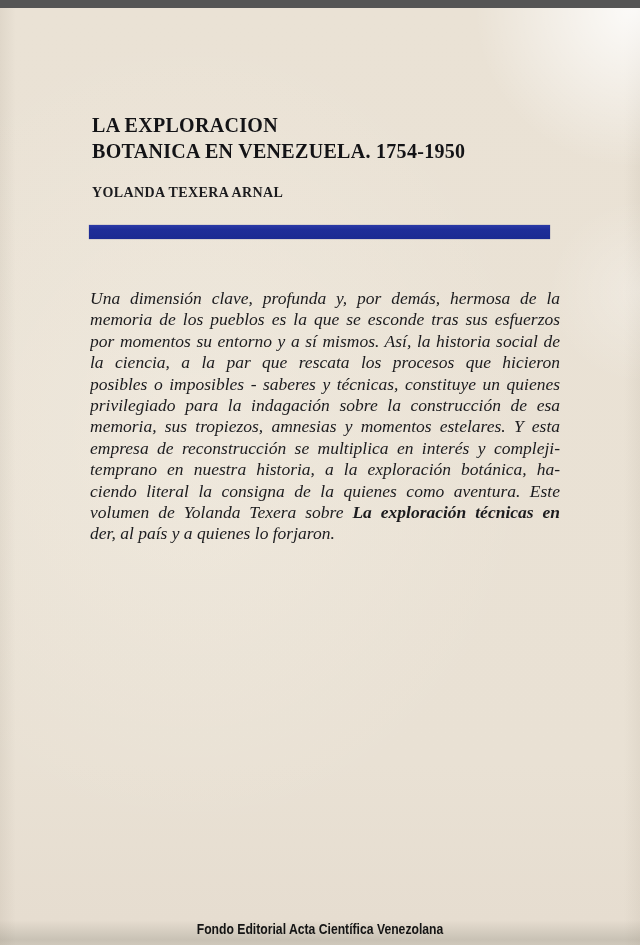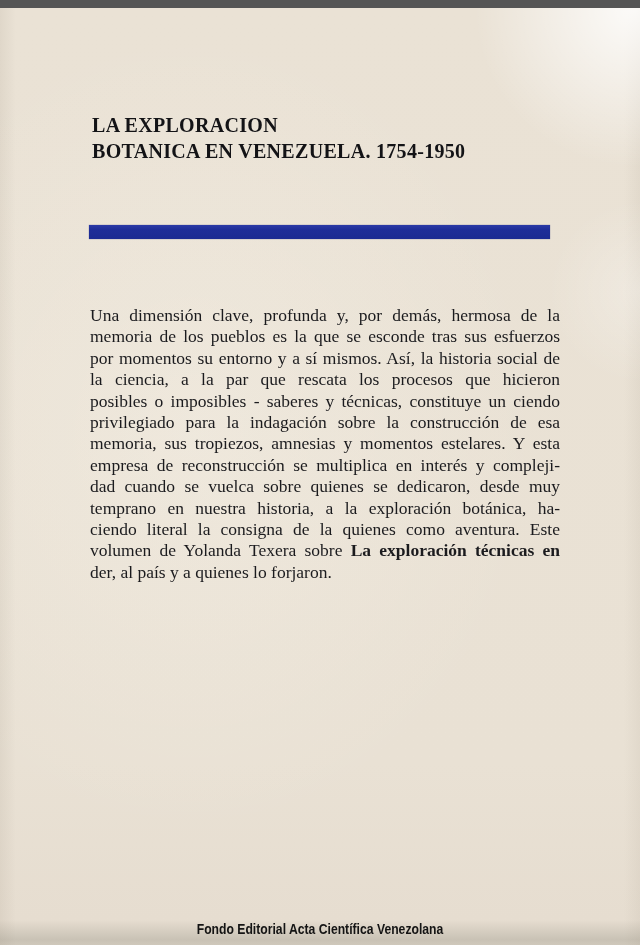--- a/index.html
+++ b/index.html
@@ -54,24 +54,25 @@
     top: 217px;
     width: 461px;
     height: 14px;
     background: linear-gradient(180deg, #2b3aa6 0%, #1e2d98 35%, #1b2a92 100%);
     box-shadow: 0 0 1px rgba(20,30,110,0.6);
   }
 
   .paragraph {
     position: absolute;
     left: 90px;
-    top: 297px;
+    top: 280px;
     width: 470px;
     font-size: 17.5px;
     color: #1b1b1e;
+    font-style: italic;
   }
   .para-line {
     height: 21.4px;
     line-height: 21.4px;
     text-align: justify;
     text-align-last: justify;
     overflow: hidden;
     white-space: nowrap;
   }
   .para-line.last {
@@ -99,33 +100,33 @@
 </head>
 <body>
 
 <div class="page">
 
   <div class="title-block">
     <div class="title-line">LA EXPLORACION</div>
     <div class="title-line">BOTANICA EN VENEZUELA. 1754-1950</div>
   </div>
 
+  <div class="author">YOLANDA TEXERA ARNAL</div>
 
   <div class="accent-bar" style="background: linear-gradient(rgb(43, 58, 166) 0%, rgb(30, 45, 152) 35%, rgb(27, 42, 146) 100%);"></div>
 
   <div class="paragraph">
       <div class="para-line"><span>Una dimensión clave, profunda y, por demás, hermosa de la</span></div>
       <div class="para-line"><span>memoria de los pueblos es la que se esconde tras sus esfuerzos</span></div>
       <div class="para-line"><span>por momentos su entorno y a sí mismos. Así, la historia social de</span></div>
       <div class="para-line"><span>la ciencia, a la par que rescata los procesos que hicieron</span></div>
-      <div class="para-line"><span>posibles o imposibles - saberes y técnicas, constituye un ciendo</span></div>
+      <div class="para-line"><span>posibles o imposibles - saberes y técnicas, constituye un quienes</span></div>
       <div class="para-line"><span>privilegiado para la indagación sobre la construcción de esa</span></div>
       <div class="para-line"><span>memoria, sus tropiezos, amnesias y momentos estelares. Y esta</span></div>
       <div class="para-line"><span>empresa de reconstrucción se multiplica en interés y compleji-</span></div>
-      <div class="para-line"><span>dad cuando se vuelca sobre quienes se dedicaron, desde muy</span></div>
       <div class="para-line"><span>temprano en nuestra historia, a la exploración botánica, ha-</span></div>
       <div class="para-line"><span>ciendo literal la consigna de la quienes como aventura. Este</span></div>
       <div class="para-line"><span>volumen de Yolanda Texera sobre </span><span class="bold">La exploración técnicas en</span></div>
       <div class="para-line last"><span>der, al país y a quienes lo forjaron.</span></div>
     </div>
 
   <div class="imprint">Fondo Editorial Acta Científica Venezolana</div>
 
 </div>
 

